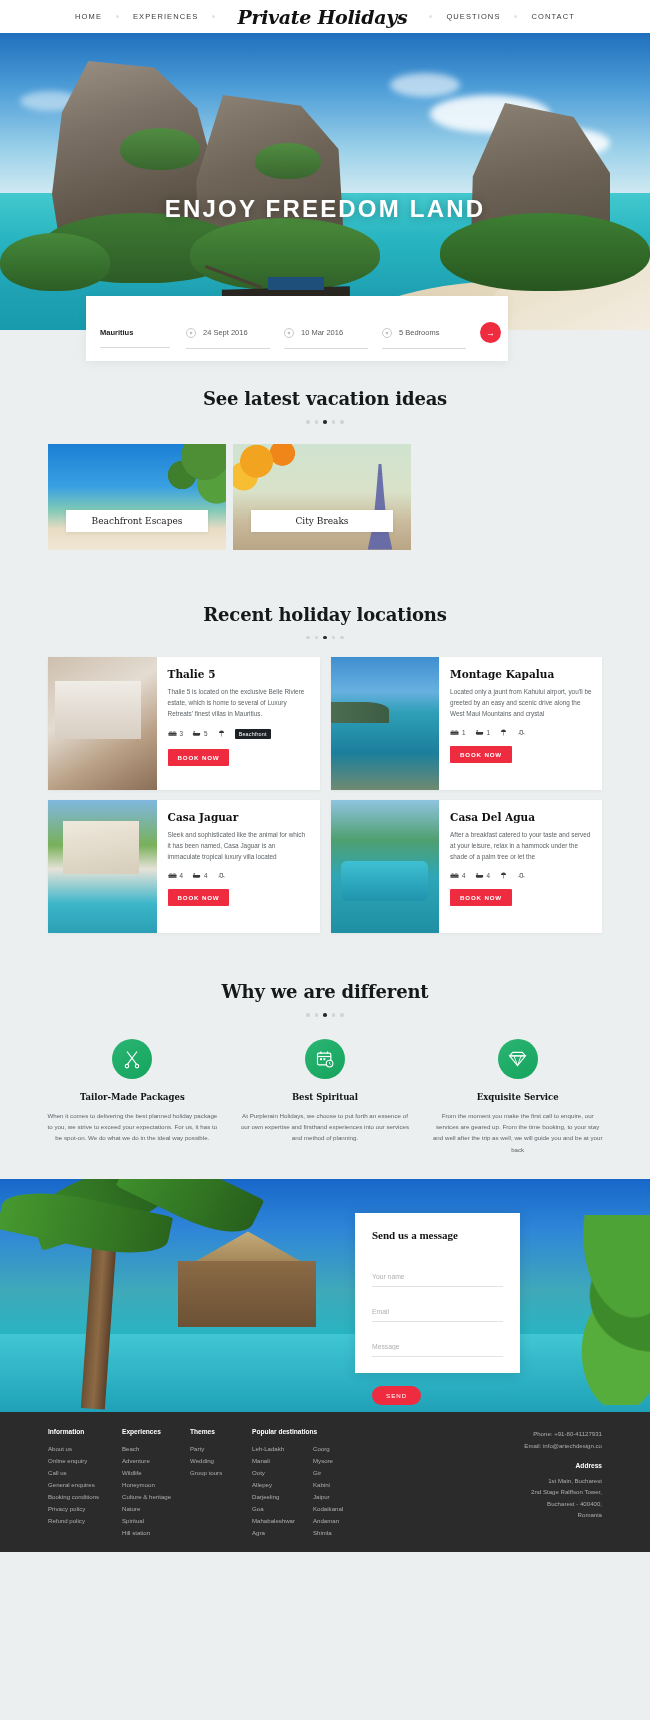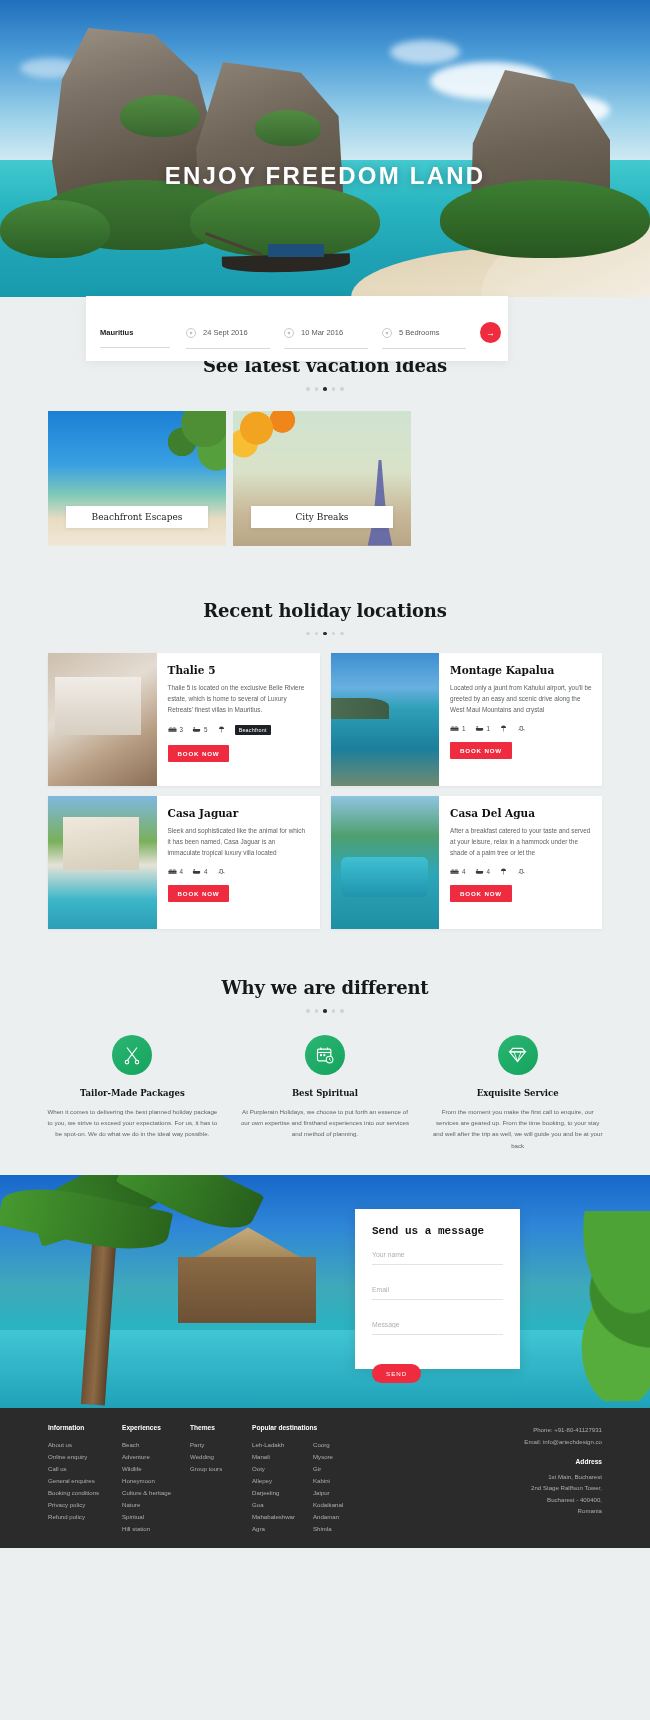--- a/index.html
+++ b/index.html
@@ -123,21 +123,21 @@
   .sec-title {
     text-align: center; font-family: "DejaVu Serif", serif; font-weight: bold;
     font-size: 18px; color: #16181a; letter-spacing: -0.2px;
   }
   .dots { display:flex; justify-content:center; gap:5px; margin-top: 11px; }
   .dot { width:3.5px; height:3.5px; border-radius:50%; background:#cfd4d6; }
   .dot.on { background:#2b2b2b; }
 
   
   .ideas { display:flex; gap:7px; padding: 20px 48px 0; }
-  .idea { position:relative; width: 178px; height: 135px; overflow:hidden; }
+  .idea { position:relative; width: 178px; height: 106px; overflow:hidden; }
   .idea-img { position:absolute; inset:0; }
   .i1 { background: linear-gradient(to bottom, #1c7fd4 0%, #39a0e2 40%, #7fc9b6 62%, #e8dcc3 80%, #f1e7d6 100%); }
   .i1:after { content:""; position:absolute; right:-6px; top:-8px; width:96px; height:78px;
     background: radial-gradient(circle at 72% 26%, #4e8f36 0 26%, transparent 27%),
                 radial-gradient(circle at 48% 50%, #3f7e2c 0 22%, transparent 23%),
                 radial-gradient(circle at 84% 62%, #55a03c 0 20%, transparent 21%); }
   .i2 { background: linear-gradient(to bottom, #bfd8d2 0%, #cfb9a2 40%, #c4a084 70%, #e3cdb4 100%); filter: blur(2.2px); }
   .i2:after { content:""; position:absolute; left:18%; top:6%; width:64%; height:72%;
     background: radial-gradient(ellipse at 50% 40%, #d9b9a0 0 45%, #c09778 60%, transparent 75%); filter: blur(3px); }
   .i3 { background: linear-gradient(to bottom, #cfe3d0 0%, #d9e2c8 45%, #c9b99a 75%, #b8a585 100%); }
@@ -215,21 +215,21 @@
   .lagoon { position:absolute; left:0; right:0; bottom:0; height:78px;
     background: linear-gradient(to bottom,#41c6d4,#1fa2b8); }
   .rpalm { position:absolute; right:-10px; top:36px; width:130px; height:190px;
     background: radial-gradient(ellipse at 80% 10%, #4ea336 0 34%, transparent 35%),
                 radial-gradient(ellipse at 95% 42%, #3d8a2b 0 36%, transparent 37%),
                 radial-gradient(ellipse at 70% 72%, #57ad3c 0 30%, transparent 31%); }
   .msgcard {
     position:absolute; left: 355px; top: 34px; width: 165px; height: 160px;
     background:#fff; padding: 16px 17px 0; box-shadow: 0 2px 12px rgba(0,0,0,.12);
   }
-  .msg-title { font-family:Liberation Mono, monospace; font-weight:bold; font-size: 11px; color:#141414; margin-bottom: 6px; }
+  .msg-title { font-family:Liberation Serif, serif; font-weight:bold; font-size: 11px; color:#141414; margin-bottom: 24px; }
   .msg-field {
     width: 100%; border: none; border-bottom: 1px solid #e3e3e3; background: transparent;
     font-size: 6.8px; color:#9b9b9b; padding: 0 0 6px; margin-bottom: 13px;
     font-family: "Liberation Sans", sans-serif; outline:none;
   }
   .msg-field::placeholder { color:#b0b0b0; }
   .send {
     margin-top: 16px; background:#ef2b3f; color:#fff; border:none; cursor:pointer;
     font-size: 6.2px; letter-spacing:1px; padding: 6px 14px; border-radius: 11px;
   }
@@ -247,20 +247,31 @@
   .destgrid { display:flex; gap: 18px; }
   .fright { width: 160px; text-align:right; }
   .fr-line { font-size: 6.1px; color:#adadad; line-height: 1.9; }
   .fr-h { color:#fff; font-size: 6.6px; font-weight:bold; margin: 10px 0 6px; }
 </style>
 </head>
 <body>
 
 <div class="page">
 
+  <div class="nav">
+    <a class="nav-link">HOME</a>
+    <span class="nav-sep"></span>
+    <a class="nav-link">EXPERIENCES</a>
+    <span class="nav-sep"></span>
+    <div class="brand">Private Holidays</div>
+    <span class="nav-sep"></span>
+    <a class="nav-link">QUESTIONS</a>
+    <span class="nav-sep"></span>
+    <a class="nav-link">CONTACT</a>
+  </div>
 
   <div class="hero">
     <div class="hero-sky"></div>
     <div class="cloud c1"></div>
     <div class="cloud c2"></div>
     <div class="cloud c3"></div>
     <div class="cloud c4"></div>
     <div class="hero-sea"></div>
     <div class="hero-beach"></div>
     <div class="hero-beach2"></div>

